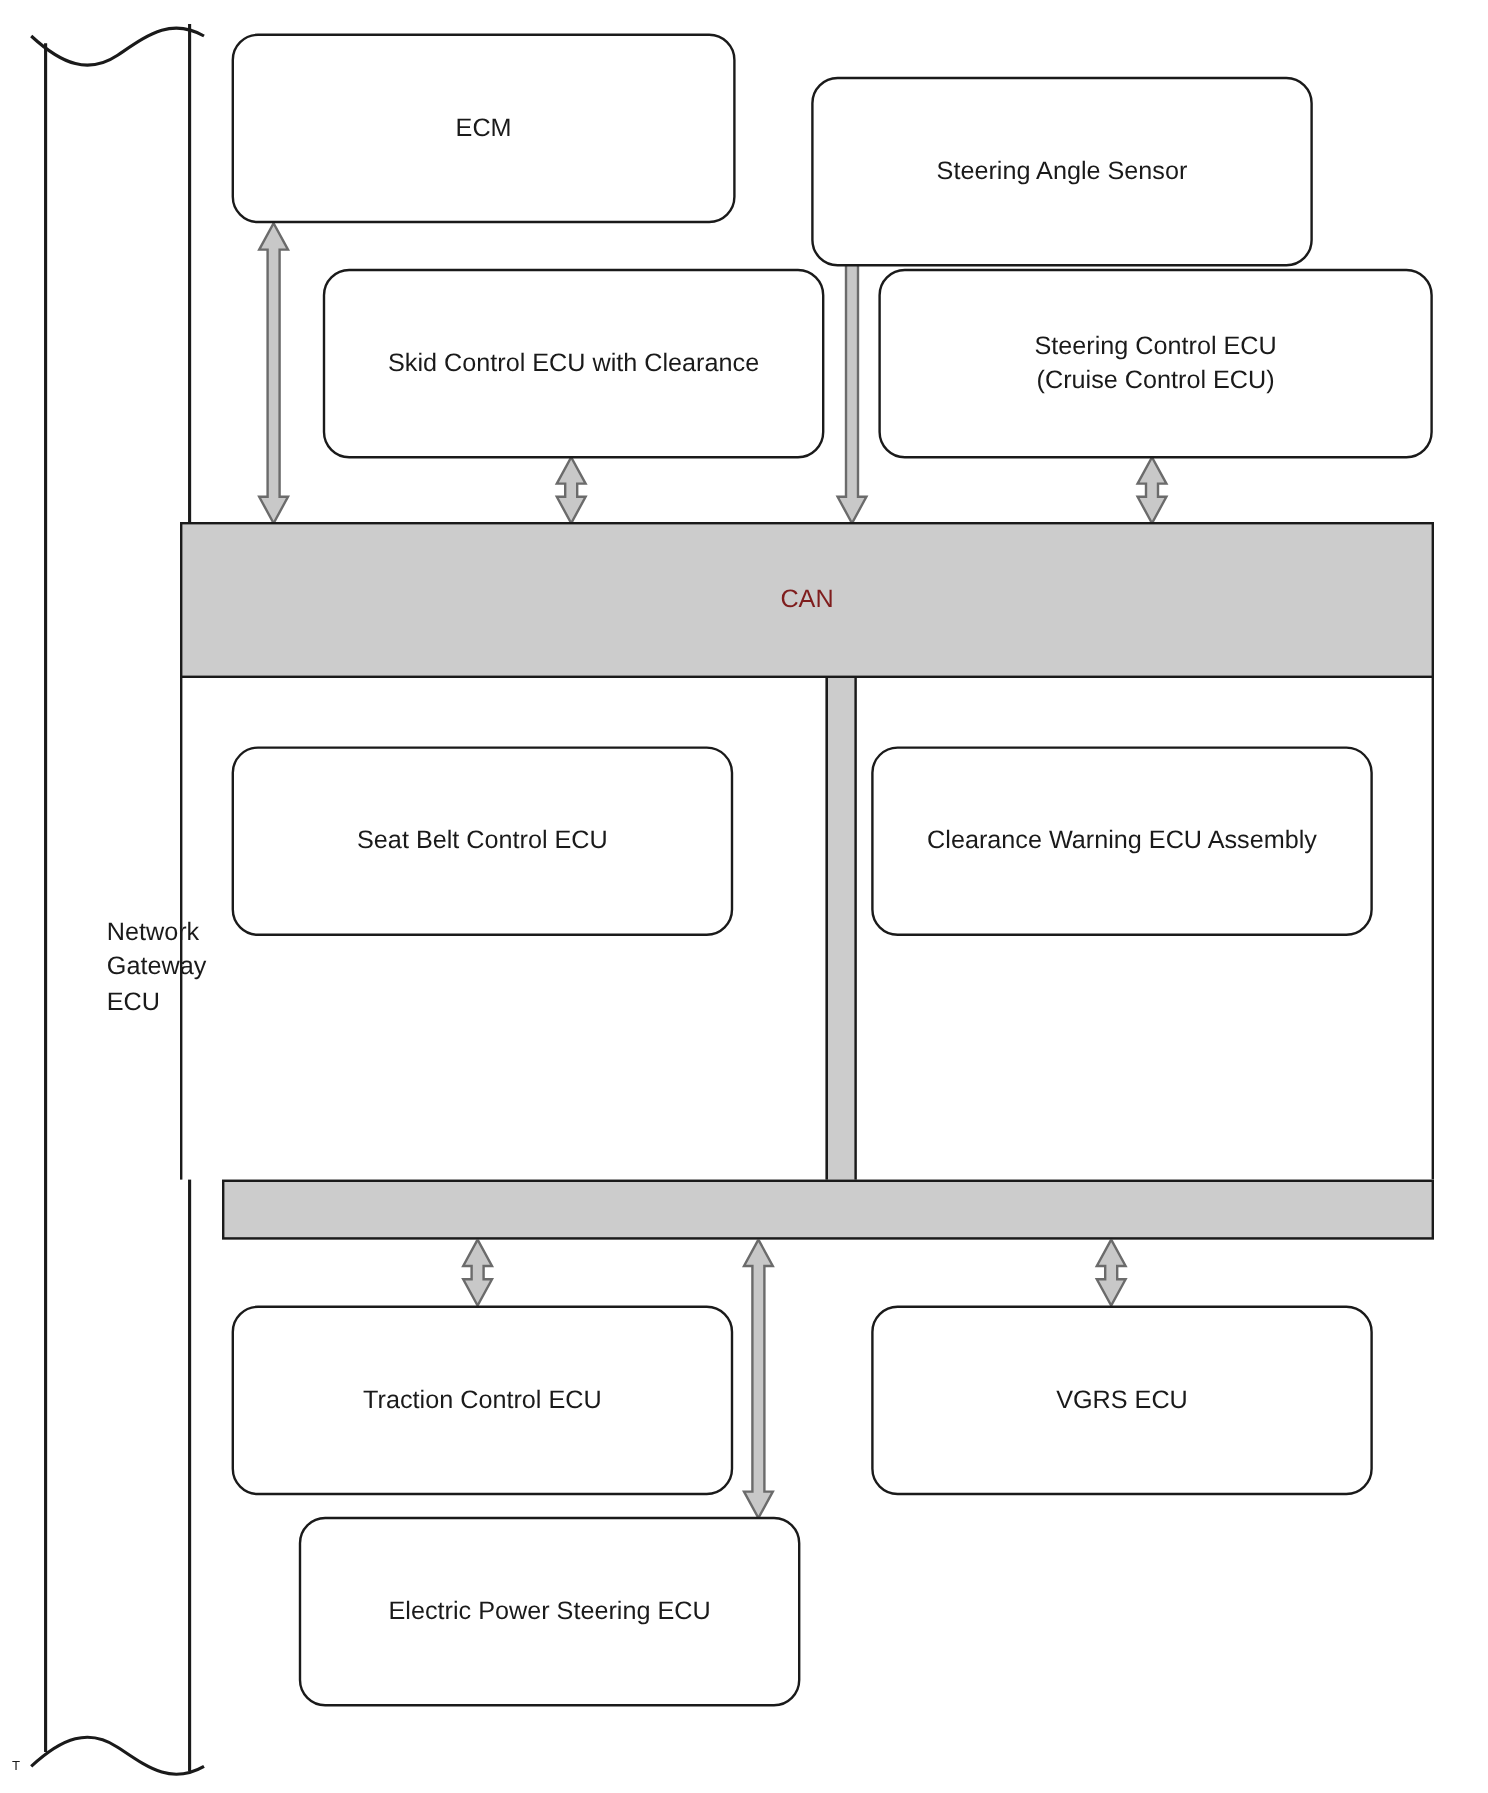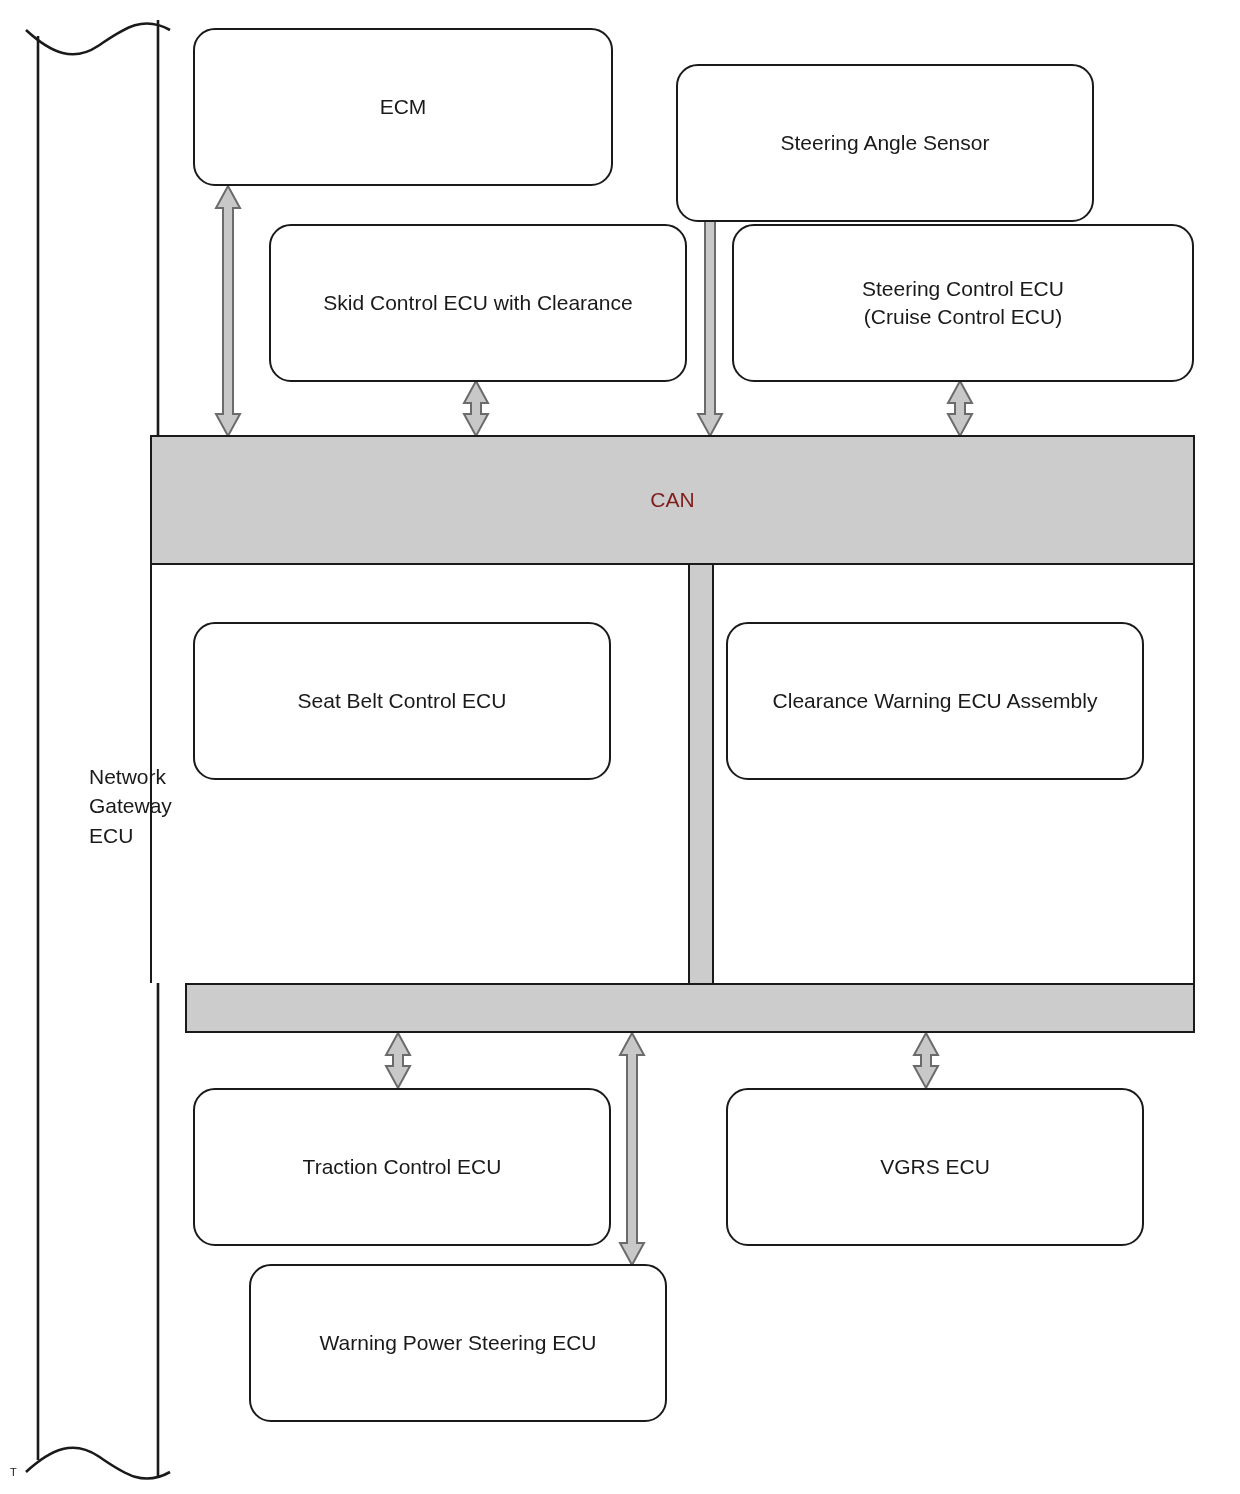--- a/index.html
+++ b/index.html
@@ -191,21 +191,21 @@
 
   <div class="ecu-box" style="left:193px; top:1088px; width:418px; height:158px;">
     <span>Traction Control ECU</span>
   </div>
 
   <div class="ecu-box" style="left:726px; top:1088px; width:418px; height:158px;">
     <span>VGRS ECU</span>
   </div>
 
   <div class="ecu-box" style="left:249px; top:1264px; width:418px; height:158px;">
-    <span>Warning Power Steering ECU</span>
+    <span>Electric Power Steering ECU</span>
   </div>
 
   <div class="gw-label" style="left:48px; top:762px; width:108px;margin-left:41px;">
     <div>Network</div>
     <div>Gateway</div>
     <div>ECU</div>
   </div>
 
   <div class="corner-mark" style="left:10px; top:1466px;">T</div>
 

